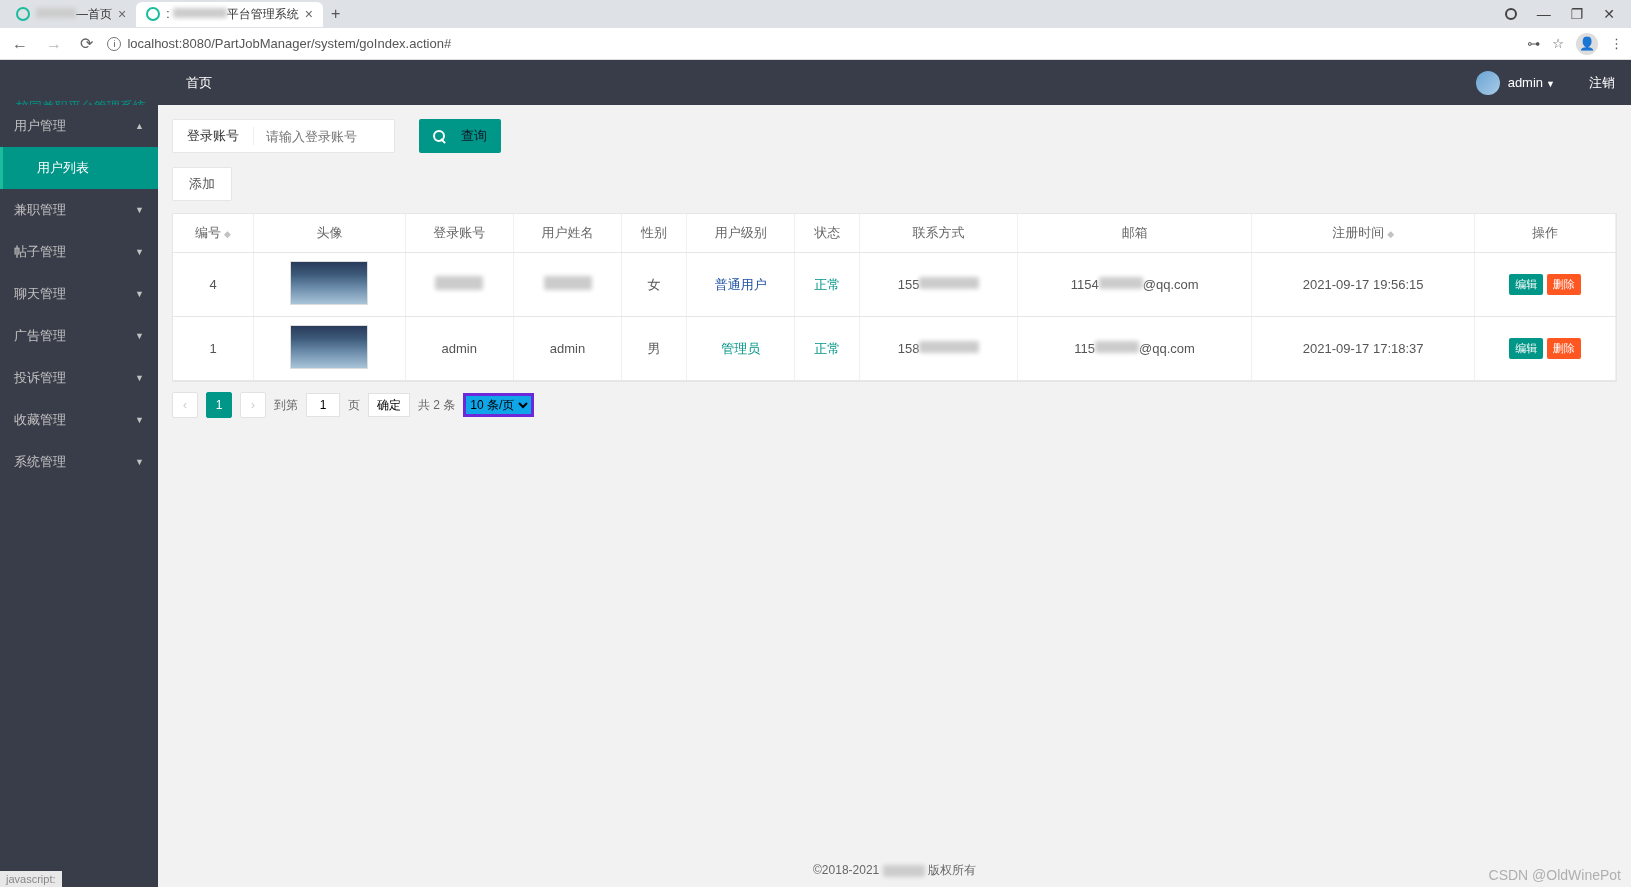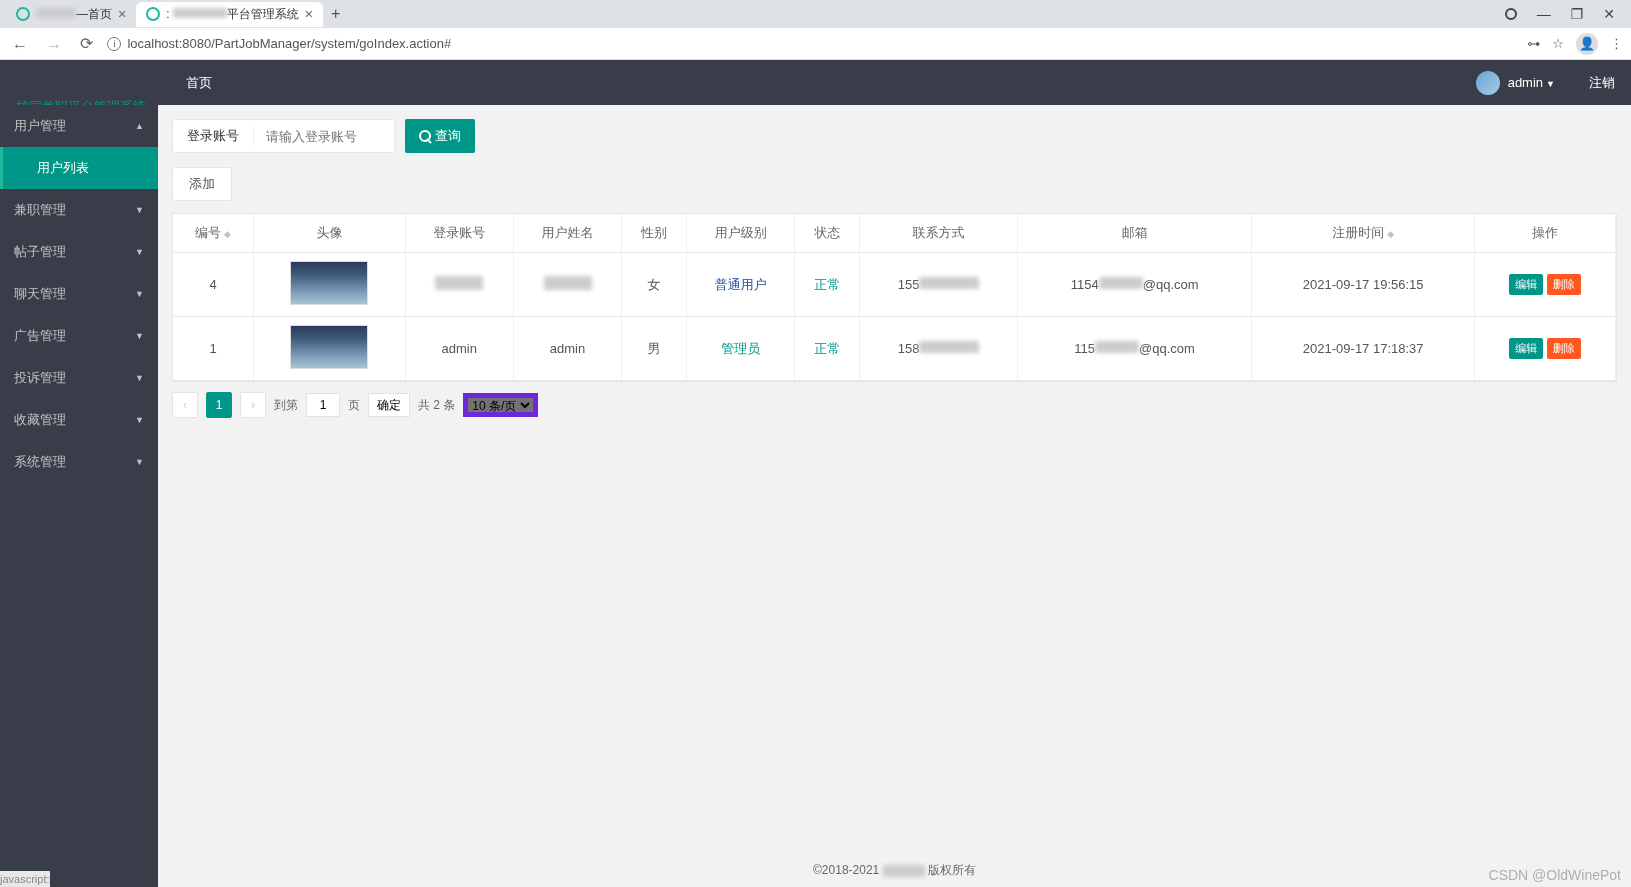--- a/index.html
+++ b/index.html
@@ -42,21 +42,21 @@
     .side-item.sub { padding-left: 34px; }
     .caret { font-size: 9px; }
     
     .main { flex: 1; background: #f2f2f2; display: flex; flex-direction: column; padding: 14px 14px 0 14px; overflow: hidden; }
     
     .search-row { display: flex; gap: 10px; align-items: center; margin-bottom: 14px; }
     .input-group { display: flex; align-items: center; background: #fff; border: 1px solid #e6e6e6; border-radius: 2px; height: 34px; }
     .input-label { padding: 0 14px; font-size: 13px; color: #333; border-right: 1px solid #eee; }
     .input-field { border: none; padding: 0 12px; height: 32px; outline: none; font-size: 13px; width: 140px; }
     .btn { display: inline-flex; align-items: center; justify-content: center; border: none; cursor: pointer; border-radius: 2px; font-size: 13px; }
-    .btn-primary { background: #009688; color: #ffffff; height: 34px; padding: 0 14px; gap: 4px; }
+    .btn-primary { background: #009688; color: #0f172a; height: 34px; padding: 0 14px; gap: 16px; margin-left: 14px; }
     .btn-add { background: #fff; border: 1px solid #e6e6e6; color: #555; height: 34px; padding: 0 16px; }
     .btn-sm { font-size: 11px; padding: 3px 6px; border-radius: 2px; }
     .btn-edit { background: #009688; color: #fff; }
     .btn-del { background: #ff5722; color: #fff; }
     
     .add-row { margin-bottom: 12px; }
     
     .table-wrap { background: #fff; border: 1px solid #e6e6e6; }
     .data-table { width: 100%; border-collapse: collapse; }
     .data-table th { background: #fff; border-bottom: 1px solid #e6e6e6; border-right: 1px solid #f0f0f0; padding: 10px 6px; font-size: 13px; font-weight: normal; color: #666; text-align: center; }
@@ -66,26 +66,26 @@
     .link-user { color: #1e50a2; }
     .link-admin { color: #009688; }
     .status-ok { color: #009688; }
     
     .pagination { display: flex; align-items: center; gap: 8px; padding: 10px 0 14px 0; font-size: 12px; color: #666; }
     .page-btn { width: 26px; height: 26px; display: flex; align-items: center; justify-content: center; background: #fff; border: 1px solid #e2e2e2; border-radius: 2px; cursor: pointer; font-size: 12px; }
     .page-btn.disabled { color: #ccc; }
     .page-btn.active { background: #009688; color: #fff; border-color: #009688; }
     .page-input { width: 34px; height: 24px; border: 1px solid #e2e2e2; text-align: center; font-size: 12px; }
     .page-confirm { height: 24px; padding: 0 8px; background: #fff; border: 1px solid #e2e2e2; cursor: pointer; font-size: 12px; }
-    .page-select { height: 24px; border: 5px solid #6d28d9; font-size: 12px; background: #737373; }
+    .page-select { height: 24px; border: 3px solid #6d28d9; font-size: 12px; background: #0ea5e9; }
     
     .footer { text-align: center; padding: 10px 0; font-size: 12px; color: #666; background: #f2f2f2; }
     .footer .blur-box { width: 42px; height: 12px; vertical-align: middle; }
     
-    .status-js { position: absolute; bottom: 0; left: 0; background: #e8e8e8; font-size: 11px; padding: 2px 0; color: #888; }
+    .status-js { position: absolute; bottom: 0; left: 0; background: #e8e8e8; font-size: 11px; padding: 2px 6px; color: #888; }
     
     .watermark { position: absolute; bottom: 4px; right: 10px; font-size: 14px; color: rgba(120,120,120,0.55); }
     
     .search-glass { width: 12px; height: 12px; border: 2px solid #fff; border-radius: 50%; position: relative; display: inline-block; }
     .search-glass::after { content: ''; position: absolute; width: 2px; height: 6px; background: #fff; transform: rotate(-45deg); bottom: -4px; right: -1px; }
   </style>
 </head>
 <body>
 
 <div class="browser-chrome">

